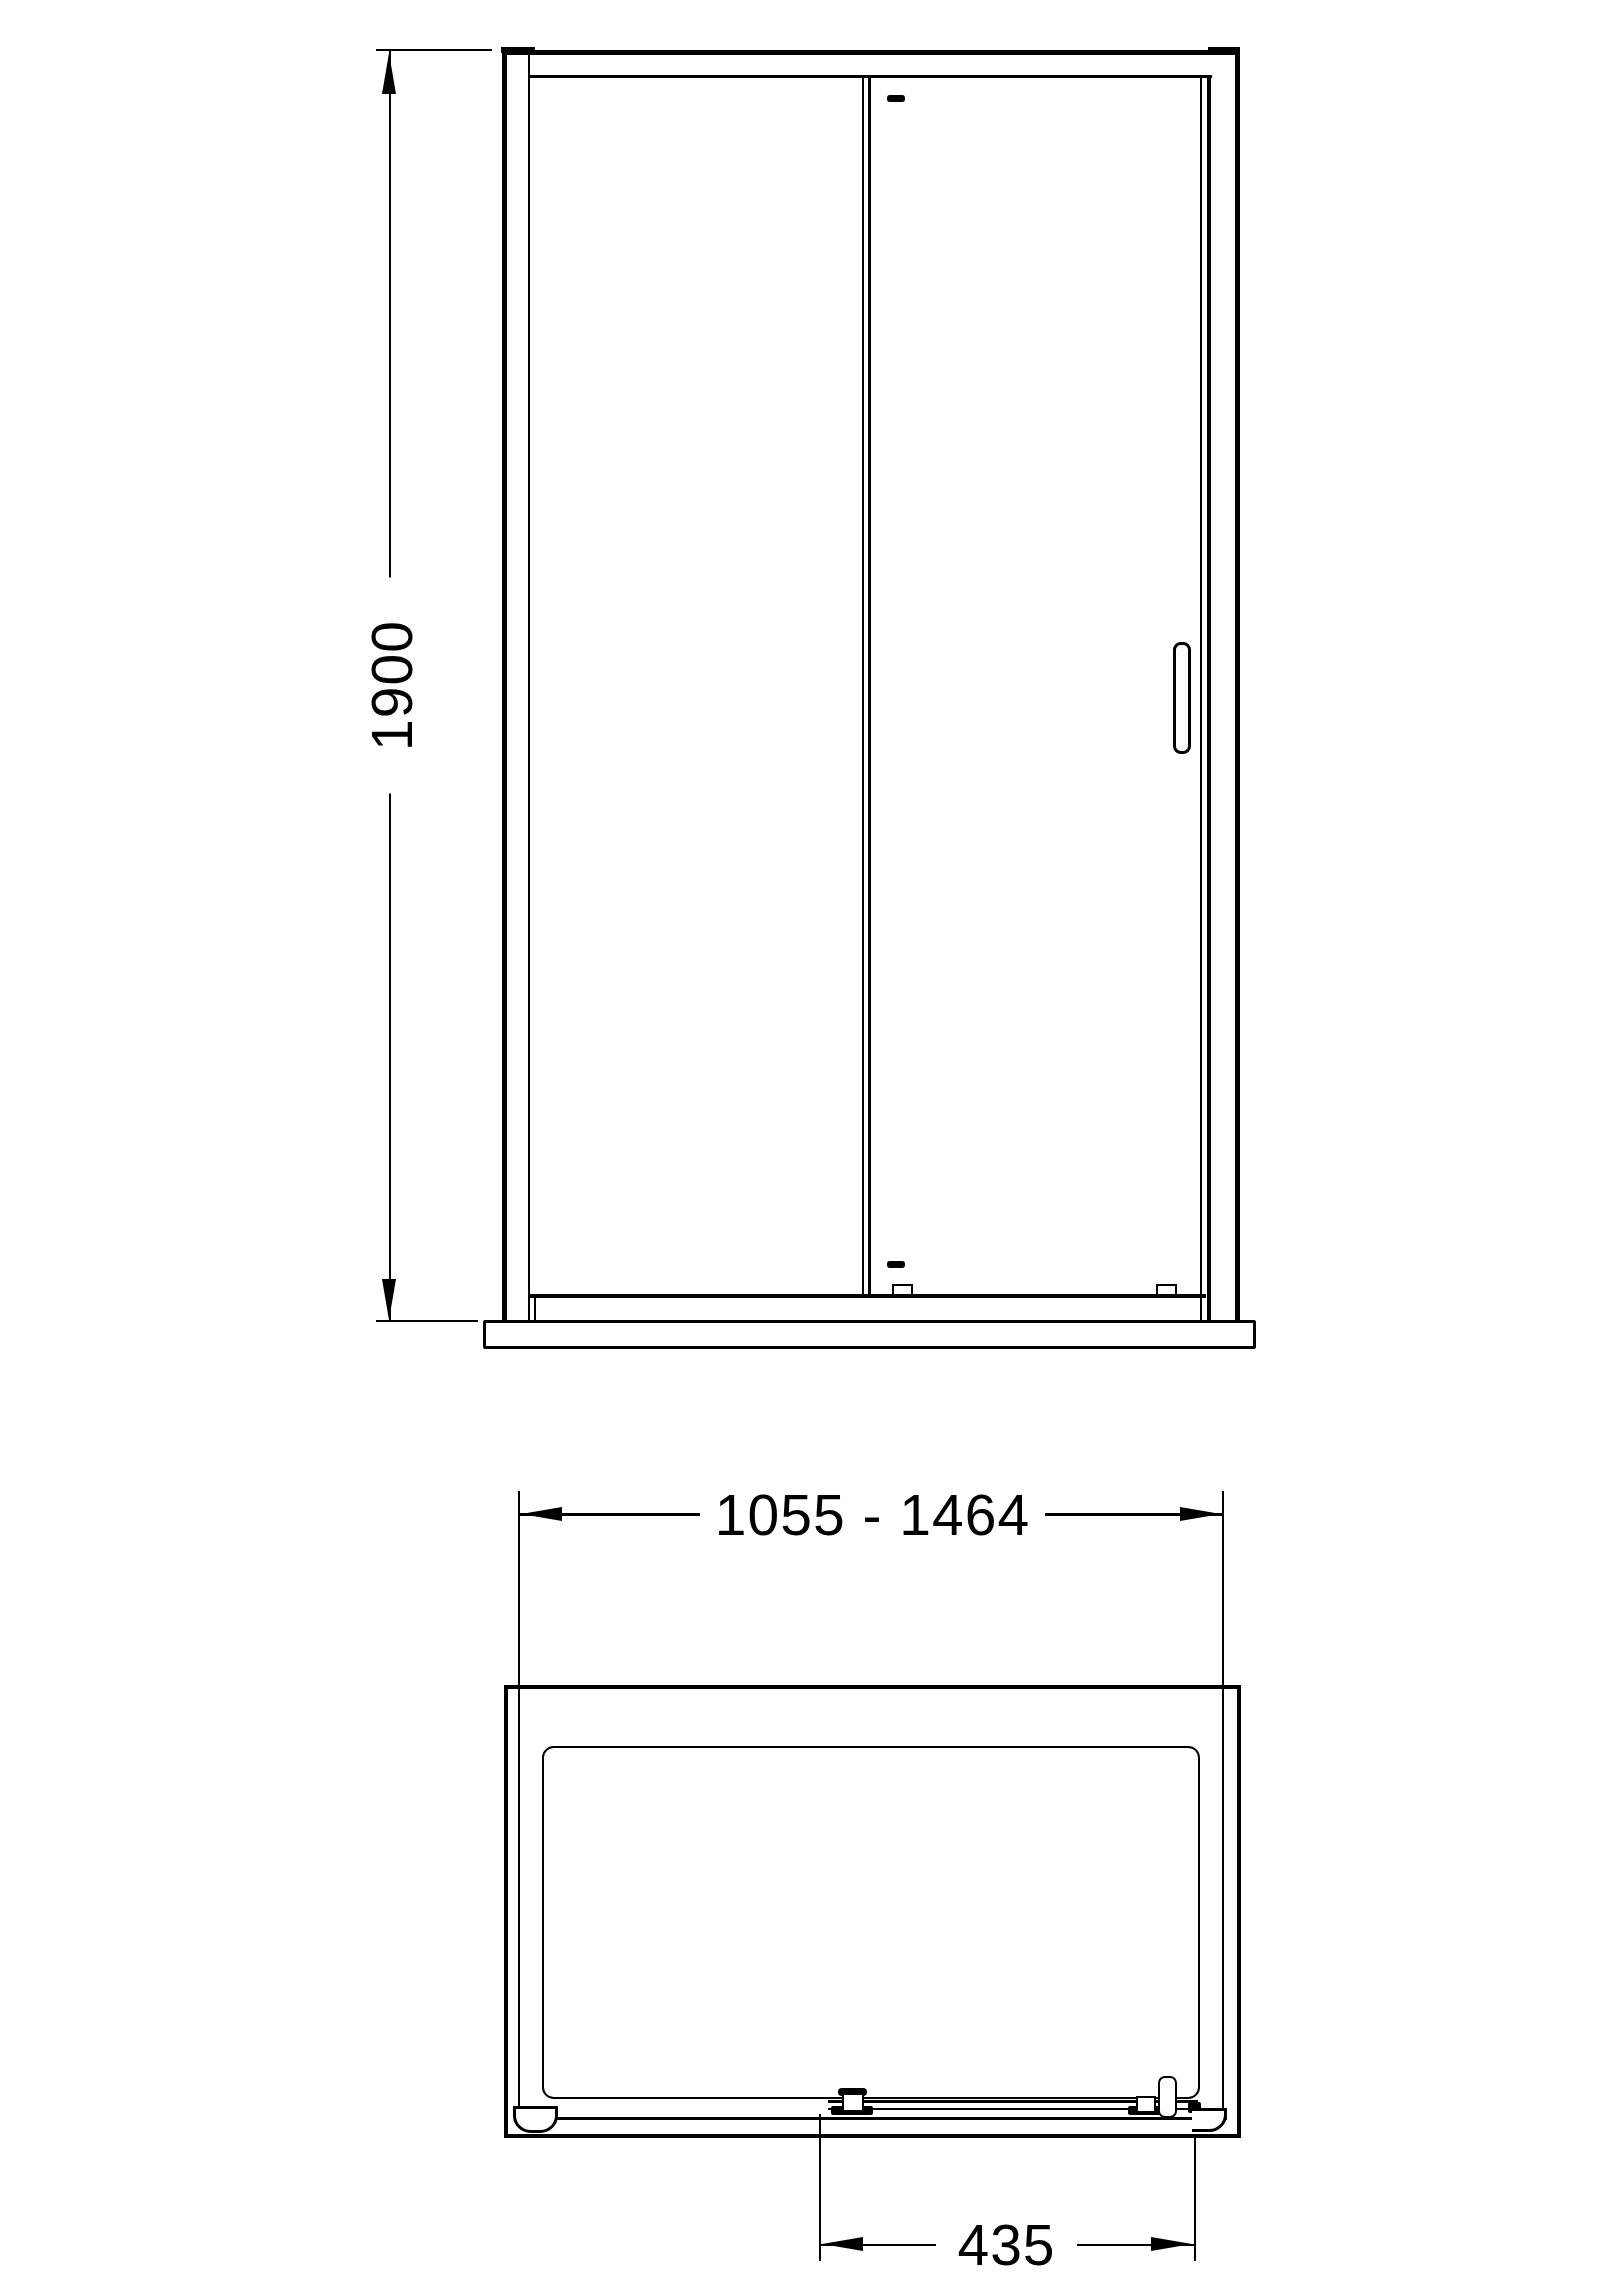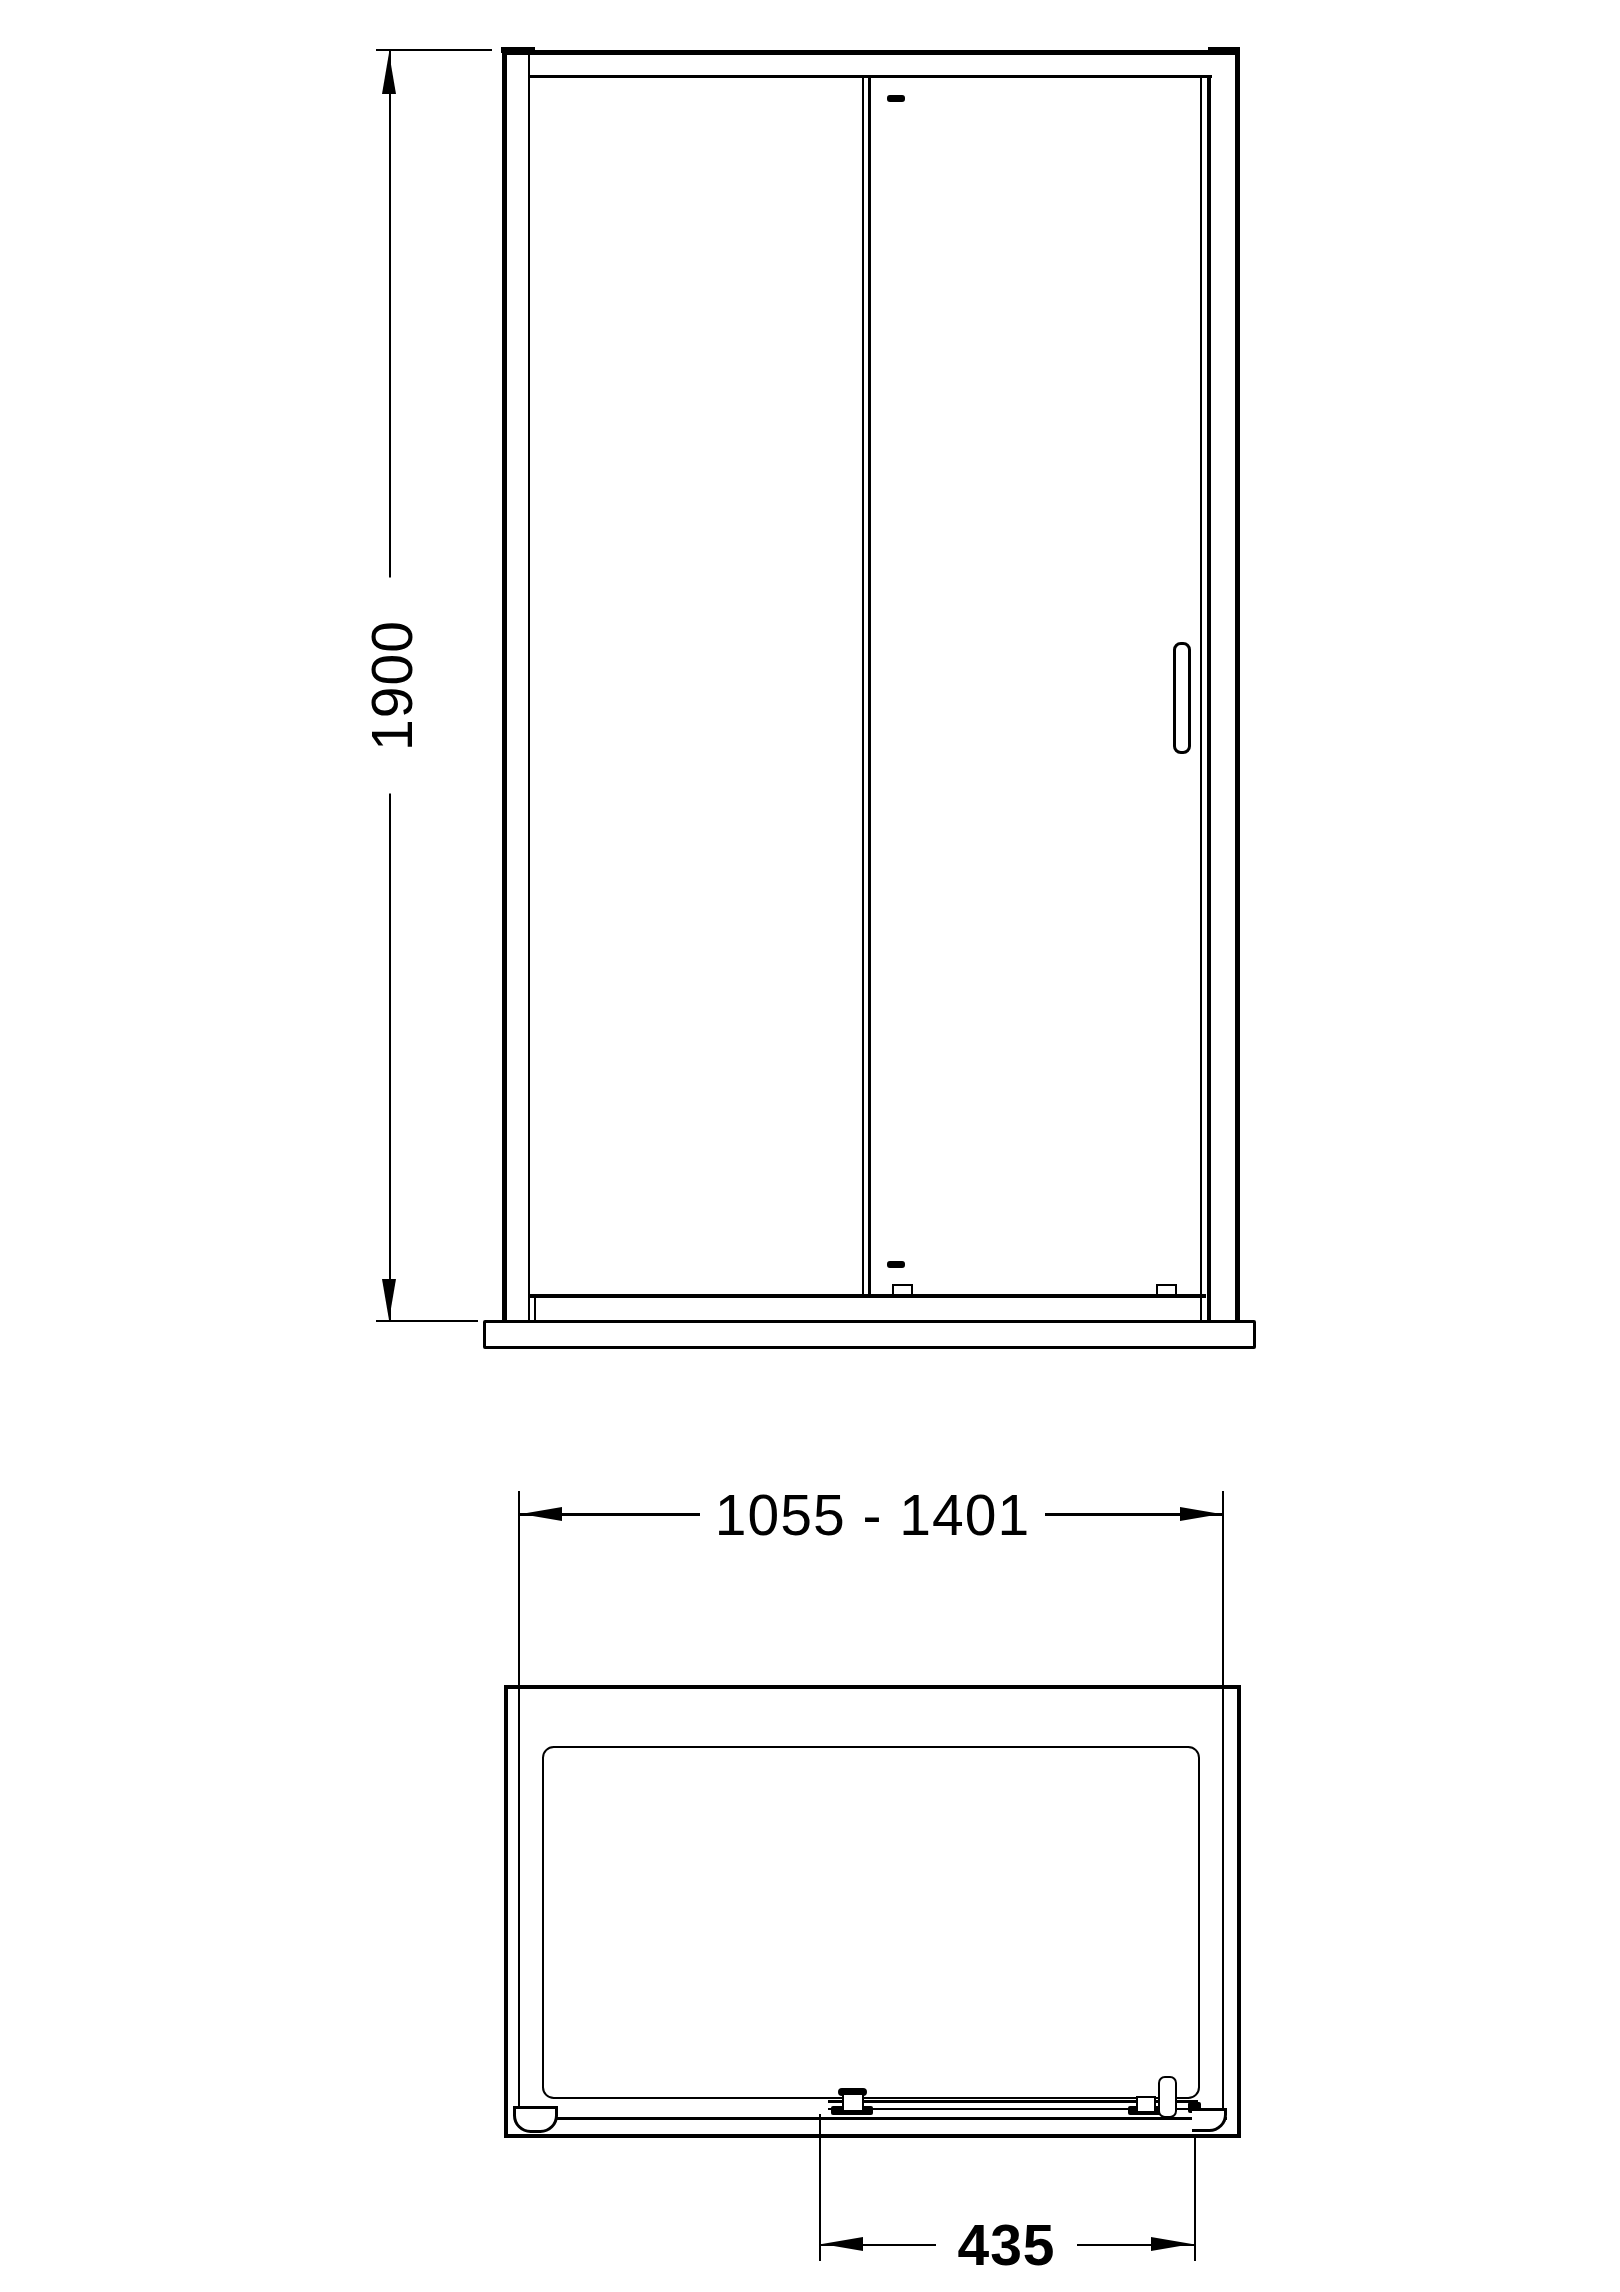--- a/index.html
+++ b/index.html
@@ -68,21 +68,21 @@
     <div class="ol" style="left:483px;top:1320px;width:773px;height:29px;border-width:3.9px;border-radius:2px;"></div>
   </div>
 
   <div>
 
     <div class="ln" style="left:518px;top:1491px;width:2px;height:623px;"></div>
     <div class="ln" style="left:1222px;top:1491px;width:2px;height:625px;"></div>
     <div class="ln" style="left:519px;top:1513px;width:704px;height:2.9px;"></div>
     <div class="arr left" style="left:521px;top:1507px;"></div>
     <div class="arr right" style="left:1180px;top:1507px;"></div>
-    <div class="dim-label" style="left:700px;top:1484px;width:345px;height:61px;">1055 - 1401</div>
+    <div class="dim-label" style="left:700px;top:1484px;width:345px;height:61px;">1055 - 1464</div>
 
     <div class="ol" style="left:504px;top:1685px;width:737px;height:453px;border-width:4.9px;background:transparent;"></div>
     <div class="ol" style="left:542px;top:1746px;width:658px;height:353px;border-width:2.9px;border-radius:11.8px;background:transparent;"></div>
 
     <div class="ln" style="left:519px;top:2117px;width:708px;height:2.9px;"></div>
     <div class="ln" style="left:828px;top:2100px;width:370px;height:2.9px;"></div>
     <div class="ln" style="left:828px;top:2108px;width:370px;height:2px;"></div>
     <div class="ol" style="left:513px;top:2106px;width:45px;height:26.5px;border-width:3.9px;border-radius:0 0 17.6px 17.6px;"></div>
 
     <div class="blk" style="left:831px;top:2106px;width:42px;height:8.8px;border-radius:2px;"></div>
@@ -94,17 +94,17 @@
 
     <div class="ol" style="left:1158px;top:2076px;width:18.6px;height:42px;border-radius:6.9px;"></div>
     <div class="blk" style="left:1188px;top:2102px;width:12.7px;height:10.8px;border-radius:2px;"></div>
     <div class="ol" style="left:1192px;top:2108px;width:35px;height:23.5px;border-width:3.9px;border-left:none;border-radius:0 0 17.6px 0;"></div>
 
     <div class="ln" style="left:819px;top:2114px;width:2px;height:147px;"></div>
     <div class="ln" style="left:1194px;top:2138px;width:2px;height:123px;"></div>
     <div class="ln" style="left:820px;top:2244px;width:374px;height:2px;"></div>
     <div class="arr left" style="left:822px;top:2237px;"></div>
     <div class="arr right" style="left:1151px;top:2237px;"></div>
-    <div class="dim-label" style="left:936px;top:2214px;width:141px;height:61px;font-weight:bold;">435</div>
+    <div class="dim-label" style="left:936px;top:2214px;width:141px;height:61px;">435</div>
   </div>
 
 </div>
 
 
 </body></html>

